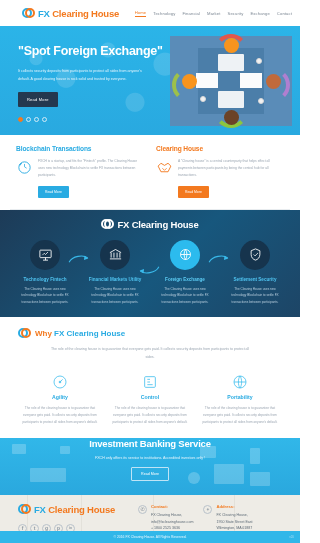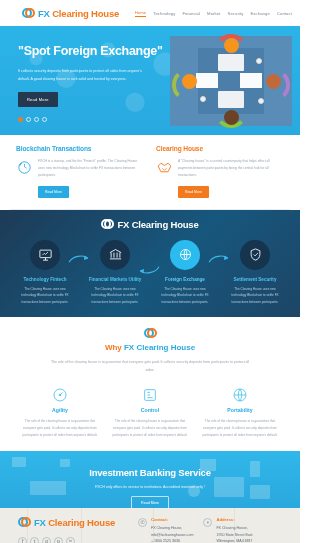--- a/index.html
+++ b/index.html
@@ -97,38 +97,38 @@
   .circ.hl { background:#2cbbee; }
   .circ svg { width:15px; height:15px; }
   .step h4 { font-size:4.6px; color:#4fc3f0; font-weight:bold; margin-bottom:4px; }
   .step.hl h4 { color:#5ccdf5; }
   .step p { font-size:3.1px; line-height:2.1; color:#b7cddd; padding:0 4px; }
   .arrow { position:absolute; top:11px; width:22px; height:12px; }
   .arrow svg { width:100%; height:100%; }
 
   
   .why { background:#fff; padding:11px 18px 12px; text-align:center; }
-  .why-title { display:flex; align-items:center; justify-content:center; gap:4px; margin-bottom:7px;flex-direction:column; }
+  .why-title { display:flex; align-items:center; gap:4px; margin-bottom:7px; }
   .why-title .t { font-size:8px; font-weight:bold; }
   .why-title .t .o { color:#f3791f; }
   .why-title .t .b { color:#29abe2; }
   .why-sub { font-size:3.5px; line-height:2.2; color:#9aa5b1; max-width:200px; margin:0 auto; }
   .feats { display:flex; gap:6px; margin-top:12px; }
   .feat { flex:1; text-align:center; }
   .feat .fi { width:16px; height:16px; margin:0 auto 6px; }
   .feat .fi svg { width:16px; height:16px; }
   .feat h4 { font-size:5.2px; color:#29abe2; font-weight:bold; margin-bottom:5px; }
   .feat p { font-size:3.2px; line-height:2.2; color:#9aa5b1; }
 
   
   .invest { height:57px; position:relative; overflow:hidden;
             background:linear-gradient(180deg,#31b7e9,#2aa8de); text-align:center; }
   .invest .bgart { position:absolute; inset:0; opacity:.22; }
   .invest .obj { position:absolute; background:#fff; border-radius:1px; }
-  .invest-inner { position:relative; padding-top:16px; }
+  .invest-inner { position:relative; padding-top:0; }
   .invest h2 { color:#fff; font-size:9.5px; font-weight:bold; letter-spacing:-.2px; }
   .invest p { color:#e8f6fd; font-size:3.6px; margin-top:7px; }
   .btn-ghost { display:inline-block; margin-top:7px; border:1px solid #bfe4f6; color:#fff;
                font-size:3.6px; padding:4px 9px; border-radius:1px; }
 
   
   .footer { height:48px; position:relative; overflow:hidden; background:#eceae4; }
   .footer .mapbg { position:absolute; inset:0; opacity:.5;
     background:
       linear-gradient(90deg, transparent 0 9%, #dcd9d1 9% 9.4%, transparent 9.4%),

